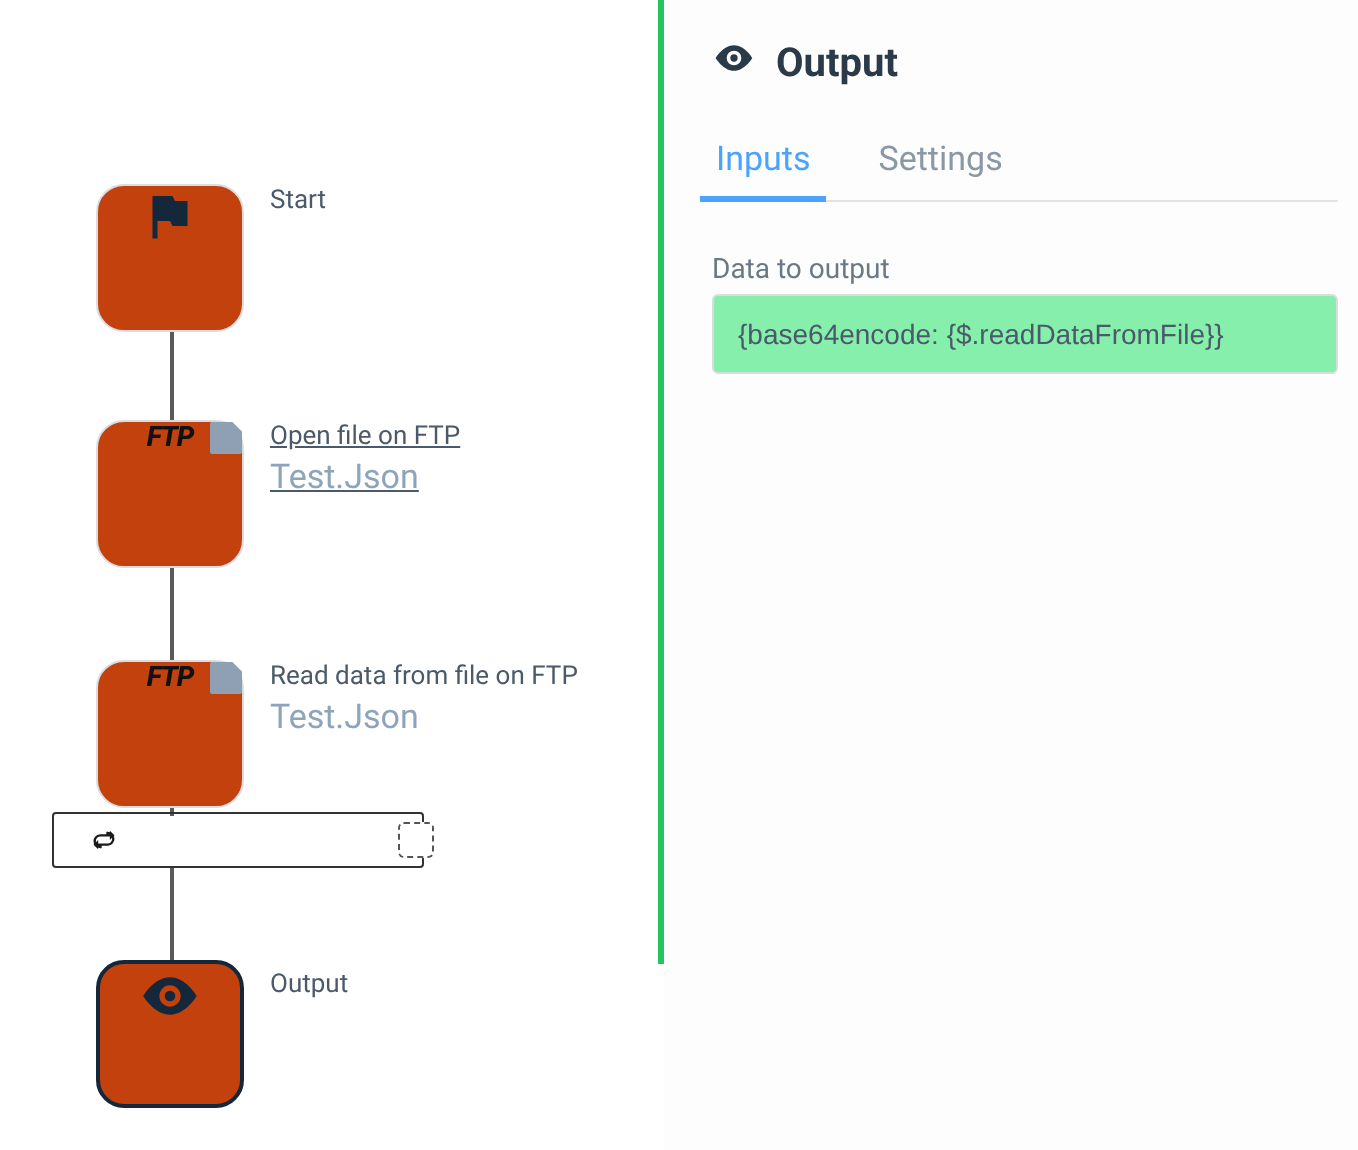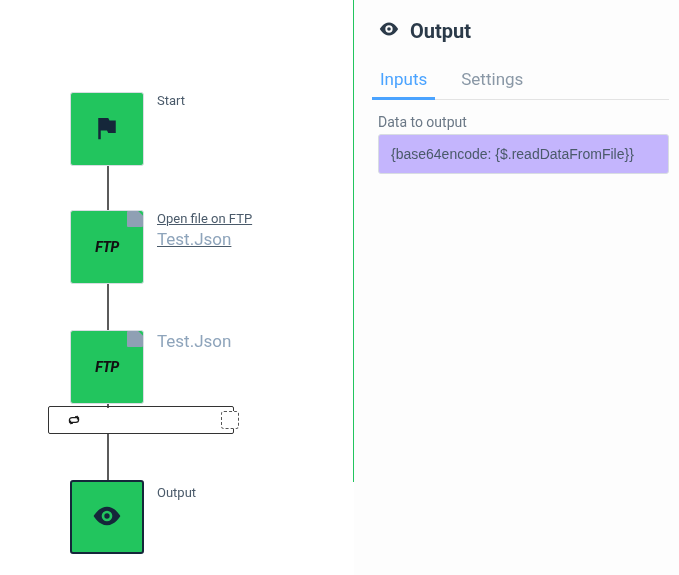--- a/index.html
+++ b/index.html
@@ -13,34 +13,33 @@
     height: 575px;
     overflow: hidden;
     display: flex;
   }
 
   
   .canvas {
     position: relative;
     width: 332px;
     height: 482px;
-    border-right: 1px solid #22c55e;
+    border-right: 3px solid #22c55e;
     background: #ffffff;
-    margin-left: 22px;
   }
 
   .node {
     position: absolute;
     width: 74px;
     height: 74px;
-    background: #22c55e;
+    background: #c2410c;
     border: 1px solid #d8dde2;
-    border-radius: 3px;
-    display: flex;
-    align-items: center;
+    border-radius: 14px;
+    display: flex;
+    align-items: flex-start;
     justify-content: center;
     cursor: pointer;
   }
   .node.selected { border: 2px solid #15273a; }
   .node .file-badge {
     position: absolute;
     top: 0;
     right: 0;
     width: 16px;
     height: 16px;
@@ -120,21 +119,21 @@
   .panel-title {
     font-size: 20px;
     font-weight: 700;
     color: #2b3a49;
   }
 
   .tabs {
     display: flex;
     border-bottom: 1px solid #e3e3e3;
     gap: 30px;
-    margin-bottom: 14px;
+    margin-bottom: 26px;
   }
   .tab {
     padding: 6px 2px 10px 2px;
     font-size: 17px;
     color: #8a98a6;
     cursor: pointer;
     position: relative;
   }
   .tab.active {
     color: #4aa3ff;
@@ -155,21 +154,21 @@
     margin-bottom: 4px;
   }
   .form-input {
     width: 100%;
     height: 40px;
     border: 1px solid #d8dde2;
     border-radius: 3px;
     padding: 0 12px;
     font-size: 14px;
     color: #4a5a6a;
-    background: #c4b5fd;
+    background: #86efac;
     outline: none;
   }
 </style>
 </head>
 <body>
 
 <div class="canvas">
 
   <div class="node" style="left:48px; top:92px;">
     <span>
@@ -193,20 +192,21 @@
     <div class="node-sub">Test.Json</div>
   </div>
 
   <div class="connector" style="top:284px; height:46px;"></div>
 
   <div class="node" style="left:48px; top:330px;">
     <span class="file-badge"></span>
     <span class="ftp-text">FTP</span>
   </div>
   <div class="node-label" style="top:330px;">
+    <div>Read data from file on FTP</div>
     <div class="node-sub">Test.Json</div>
   </div>
 
   <div class="connector" style="top:404px; height:4px;"></div>
 
   <div class="loop-wrapper" style="top:406px;">
     <span class="loop-icon">
       <svg width="14" height="14" viewBox="0 0 24 24" fill="#1a1a1a">
           <path d="M17 4l4 4-4 4V9H9a4 4 0 0 0 0 8h1v2H9a6 6 0 0 1 0-12h8V4zM7 20l-4-4 4-4v3h8a4 4 0 0 0 0-8h-1V5h1a6 6 0 0 1 0 12H7v3z"></path>
         </svg>

